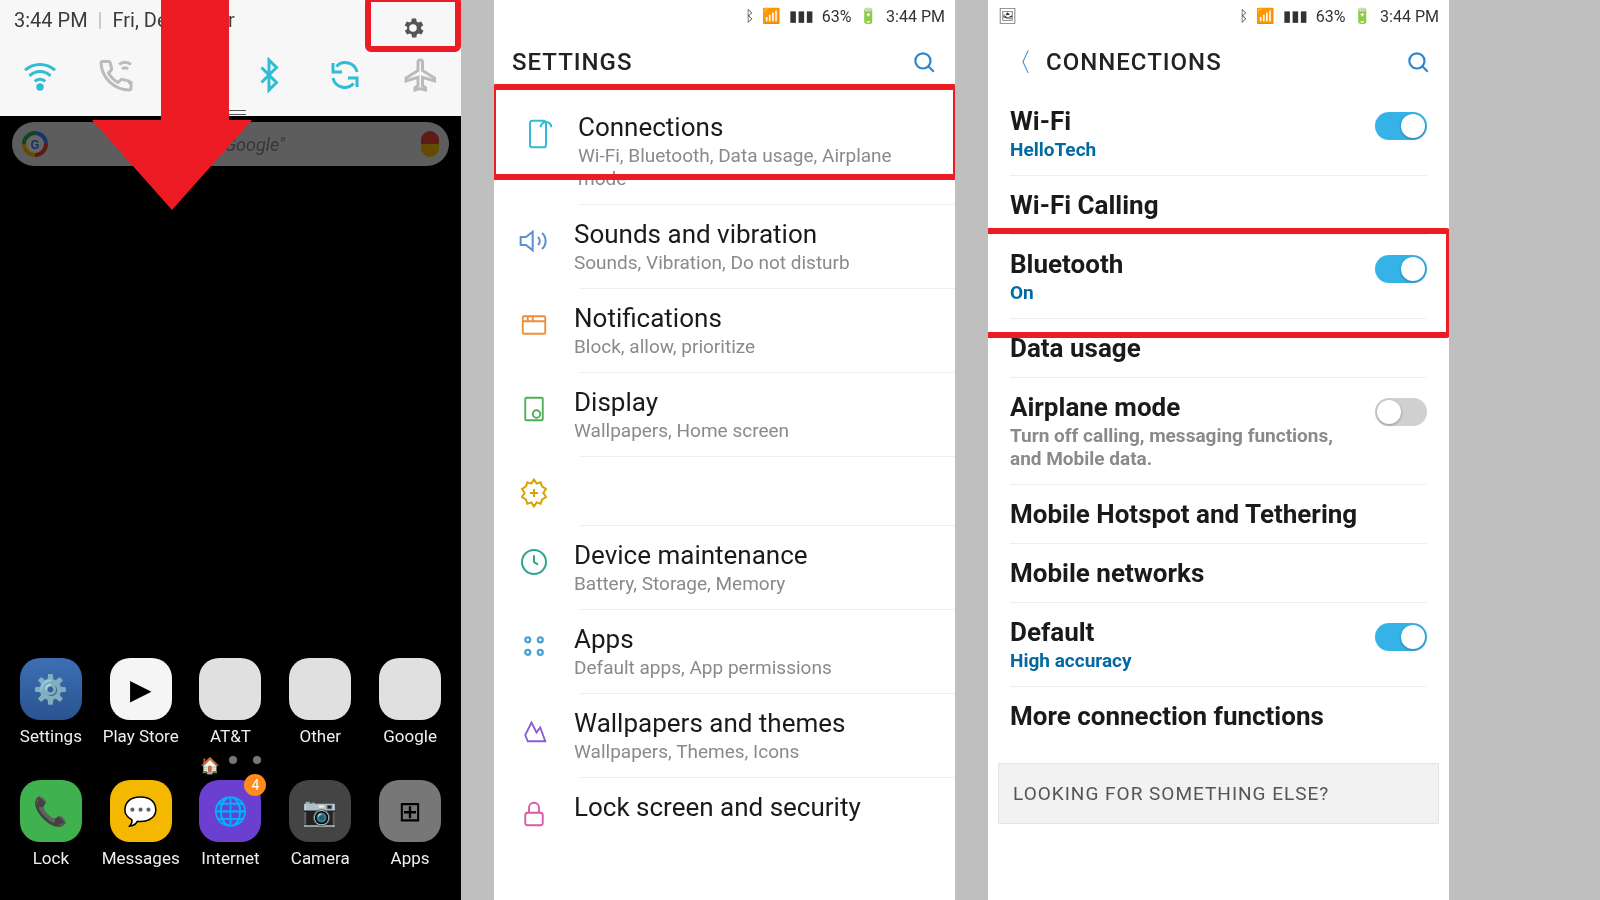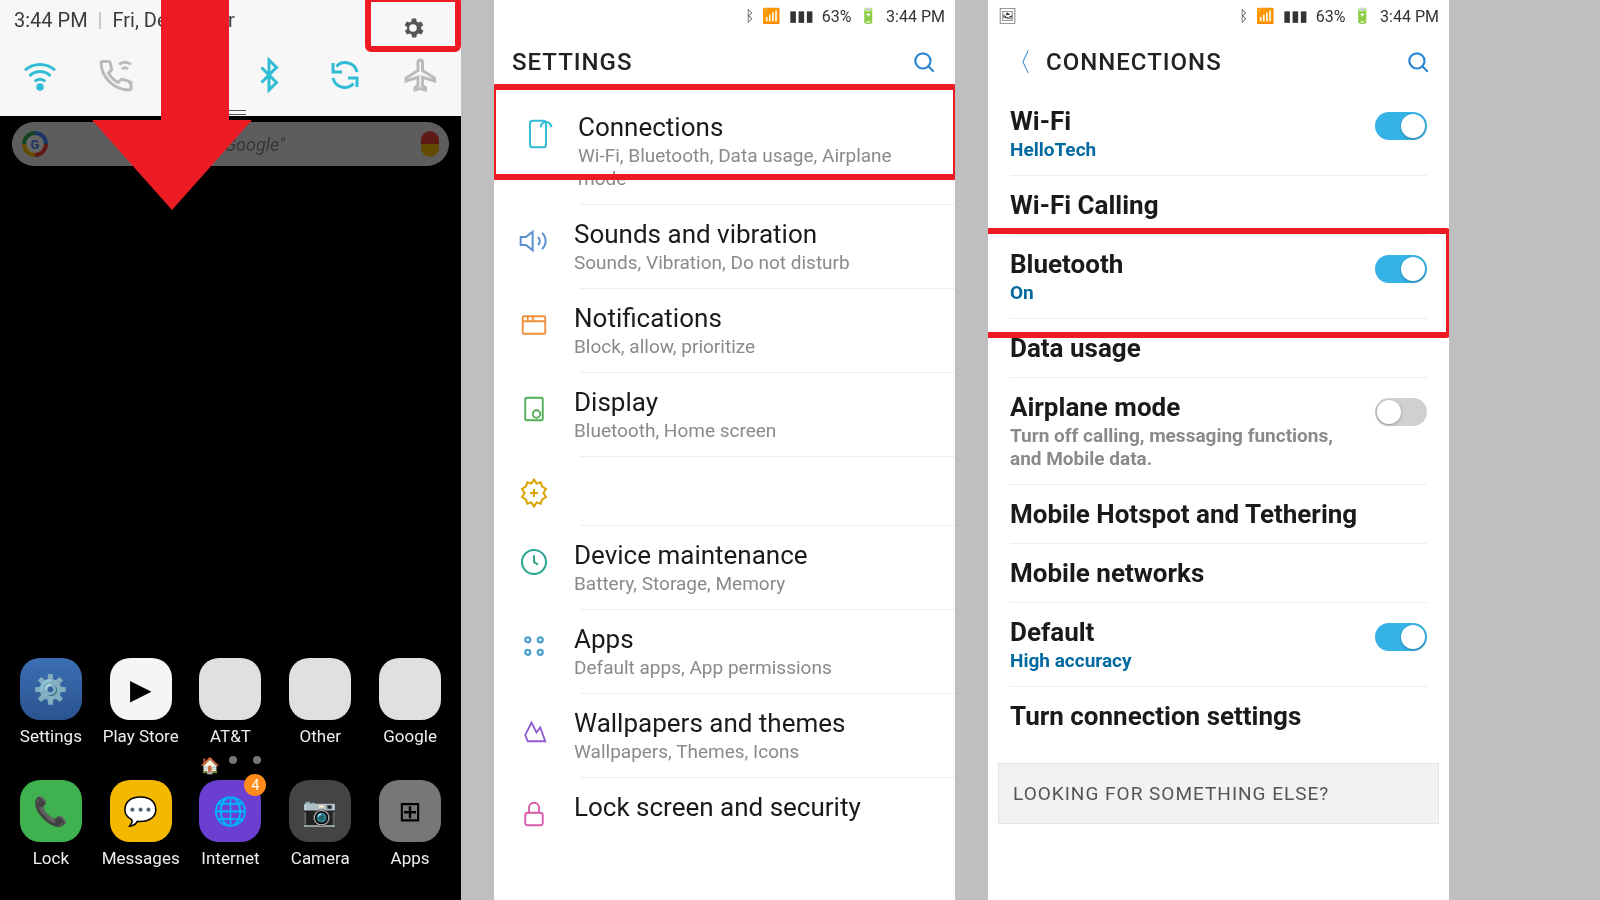--- a/index.html
+++ b/index.html
@@ -257,21 +257,21 @@
     <div class="sep"></div>
     <div class="row">
       <div class="ic green">
           <svg viewBox="0 0 24 24" width="30" height="30" fill="none" stroke="currentColor" stroke-width="1.5">
             <rect x="5" y="3" width="14" height="18" rx="1"></rect>
             <circle cx="14" cy="16" r="3"></circle>
           </svg>
         </div>
       <div class="txt">
           <div class="t">Display</div>
-          <div class="s">Bluetooth, Home screen</div>
+          <div class="s">Wallpapers, Home screen</div>
         </div>
     </div>
     <div class="sep"></div>
     <div class="row">
       <div class="ic yellow">
           <svg viewBox="0 0 24 24" width="32" height="32" fill="none" stroke="currentColor" stroke-width="1.5">
             <path d="M12 2l2 3 3-1 1 3 3 2-2 3 2 3-3 2-1 3-3-1-2 3-2-3-3 1-1-3-3-2 2-3-2-3 3-2 1-3 3 1zM12 9v6M9 12h6"></path>
           </svg>
         </div>
     </div>
@@ -413,19 +413,19 @@
           <div class="t">Default</div>
           <div class="s link">High accuracy</div>
         </div>
       <div class="toggle on">
           <div class="knob"></div>
         </div>
     </div>
     <div class="sep"></div>
     <div class="row">
       <div class="txt">
-          <div class="t">Turn connection settings</div>
+          <div class="t">More connection functions</div>
         </div>
     </div>
     <div class="footer-box">LOOKING FOR SOMETHING ELSE?</div>
   </div>
   <div class="red-box" style="top:228px; left:-6px; width:470px; height:110px;"></div>
 </div>
 
 </body></html>

